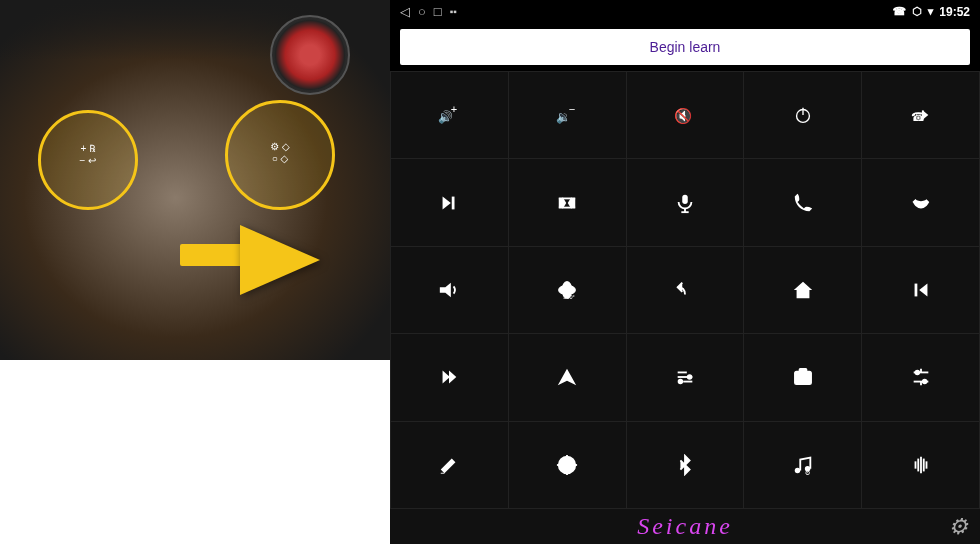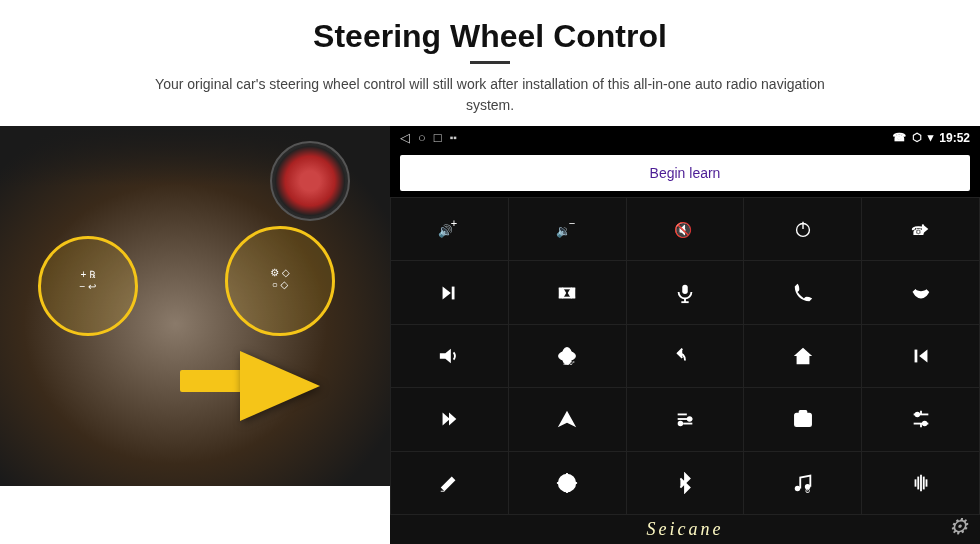--- a/index.html
+++ b/index.html
@@ -220,25 +220,20 @@
       font-size: 22px;
       color: #aaa;
     }
 
   </style>
 </head>
 <body>
 
 <div class="page-wrapper">
 
-  <div class="header-section">
-    <h1 class="page-title">Steering Wheel Control</h1>
-    <div class="title-underline"></div>
-    <p class="subtitle">Your original car's steering wheel control will still work after installation of this all-in-one auto radio navigation system.</p>
-  </div>
 
   <div class="content-area">
 
     <div class="steering-image">
       <div class="steering-wheel-bg"></div>
 
       <div style="position:absolute;top:0;left:0;right:0;height:60px;background:linear-gradient(to bottom,#1a1a1a,transparent);"></div>
 
       <div style="position:absolute;top:15px;right:40px;width:80px;height:80px;border-radius:50%;background:radial-gradient(circle,#222 60%,#444 100%);border:2px solid #555;"></div>
       <div style="position:absolute;top:20px;right:45px;width:70px;height:70px;border-radius:50%;background:radial-gradient(circle,#c44 20%,#a22 50%,#222 70%);"></div>
@@ -453,19 +448,19 @@
               <line x1="12" y1="3" x2="12" y2="21"></line>
               <line x1="15" y1="5" x2="15" y2="19"></line>
               <line x1="18" y1="8" x2="18" y2="16"></line>
               <line x1="21" y1="12" x2="21" y2="12"></line>
             </svg>
           </div>
         </div>
       </div>
 
       <div class="brand-bar">
-        <span style="font-style:italic;color:#fef9c3;font-size:18px;font-family:'Times New Roman',serif;letter-spacing:3px;">Seicane</span>
+        <span style="font-style:italic;color:#d946ef;font-size:24px;font-family:'Times New Roman',serif;letter-spacing:3px;">Seicane</span>
         <span class="gear-icon-bottom">⚙</span>
       </div>
     </div>
 
   </div>
 </div>
 
 </body></html>

